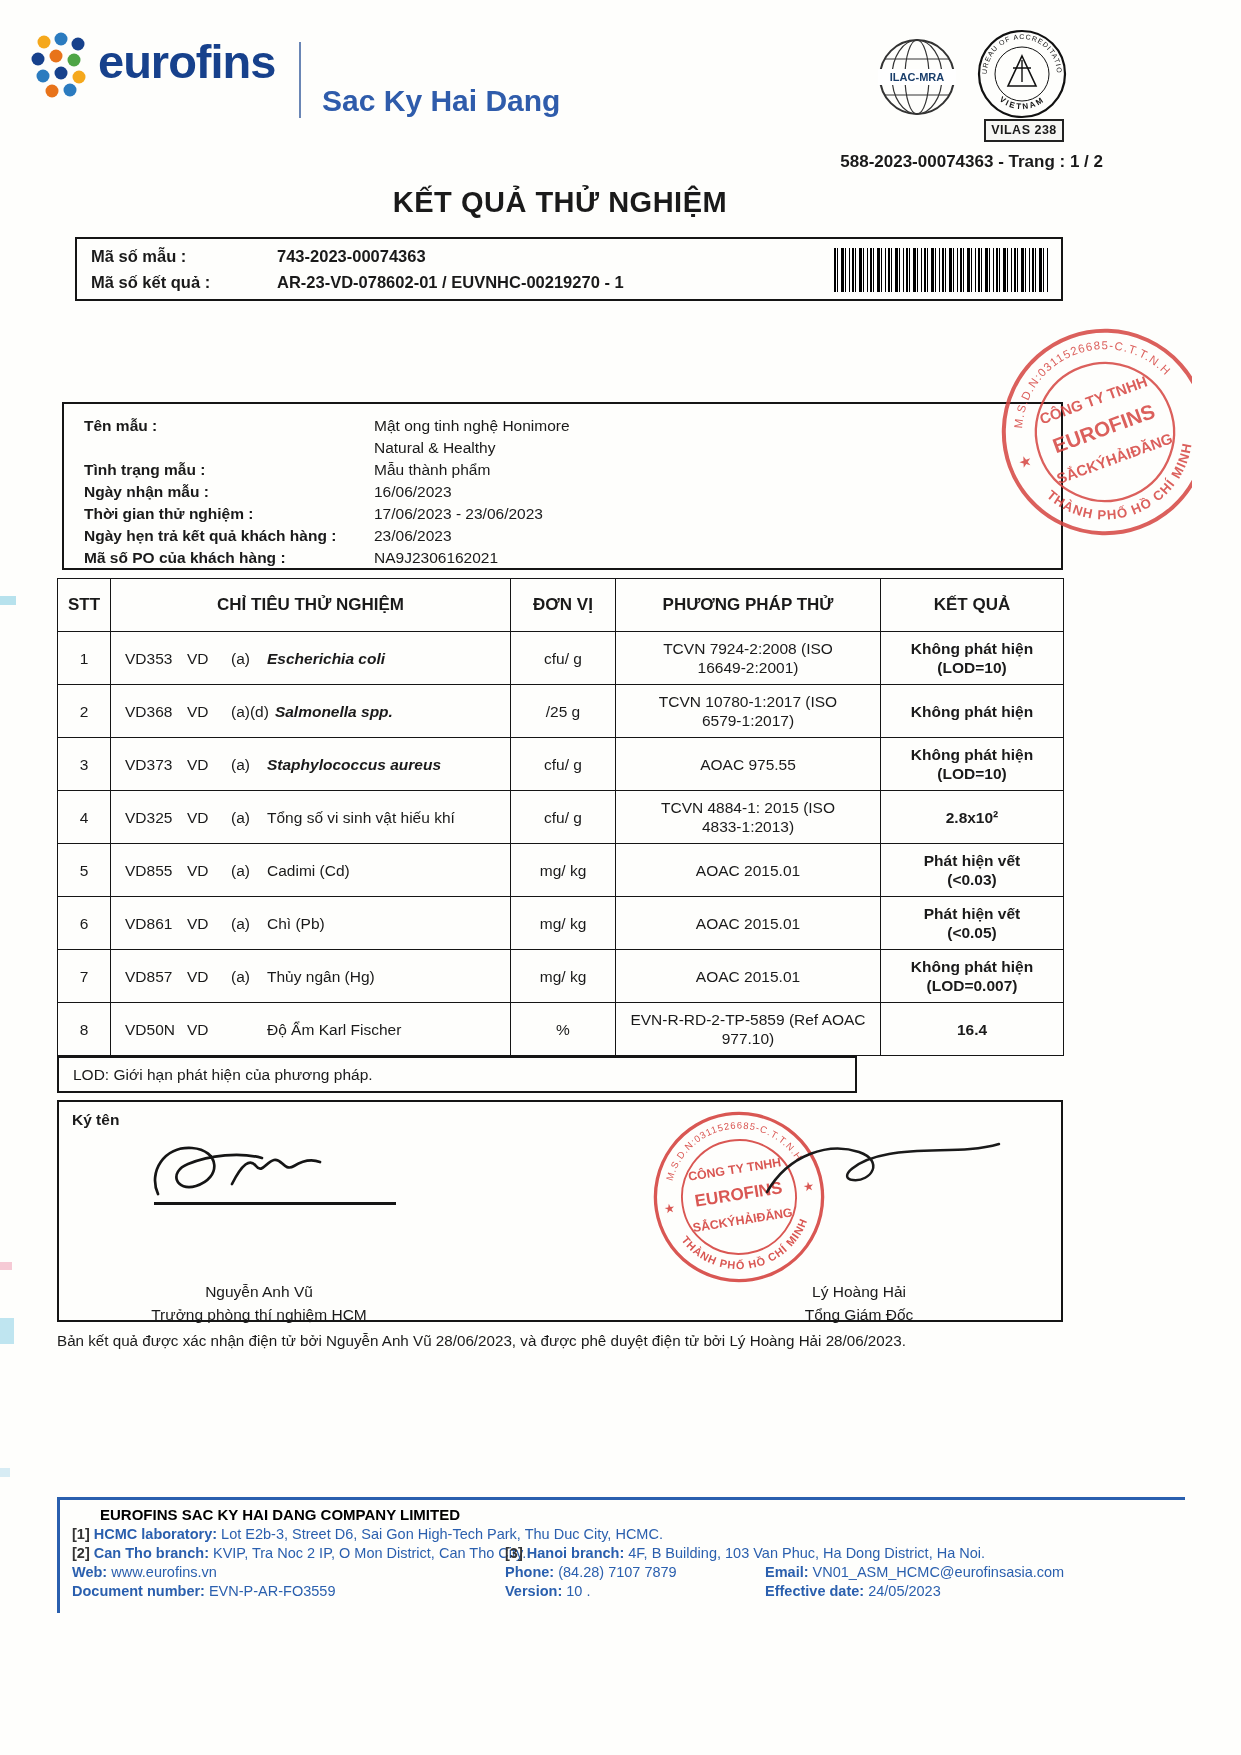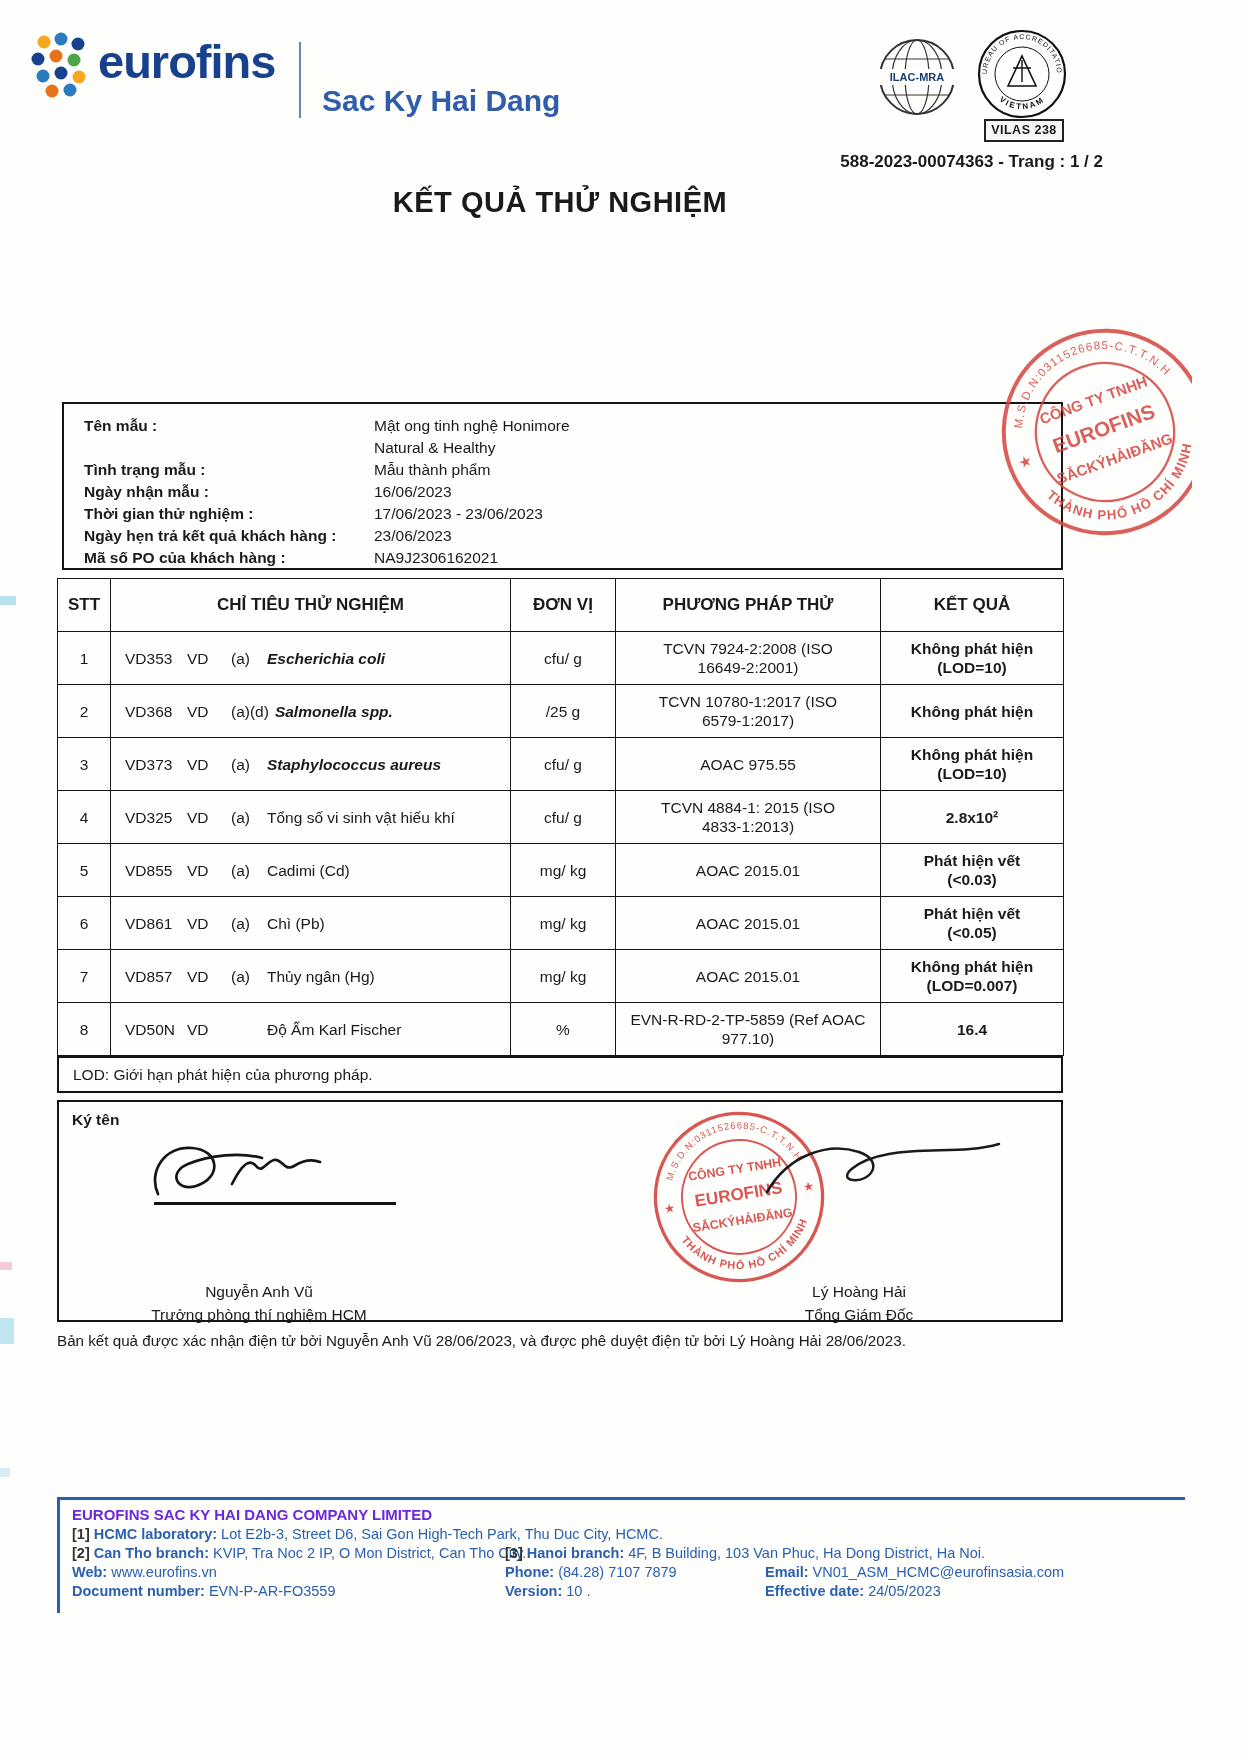--- a/index.html
+++ b/index.html
@@ -46,42 +46,42 @@
   .name-row { display:flex; align-items:baseline; padding-left:8px; }
   .t-code { width:62px; flex:none; }
   .t-sub { width:44px; flex:none; }
   .t-note { min-width:30px; margin-right:6px; flex:none; }
   .t-name { font-weight:normal; }
   .sci { font-style:italic; font-weight:bold; }
   .c-method { white-space:pre-line; }
   .c-result { white-space:pre-line; font-weight:bold; }
 
   
-  .box-lod { left:57px; top:1056px; width:1006px; height:37px; padding:8px 14px; font-size:15.5px; }
+  .box-lod { left:57px; top:1056px; width:800px; height:37px; padding:8px 14px; font-size:15.5px; }
   .box-sign { left:57px; top:1100px; width:1006px; height:222px; }
   .sign-label { position:absolute; left:13px; top:9px; font-size:15.5px; font-weight:bold; }
   .sig-left { position:absolute; left:85px; top:30px; }
   .sig-underline { position:absolute; left:95px; top:100px; width:242px; height:2.5px; background:#151515; }
   .sig-right { position:absolute; left:700px; top:28px; }
   .stamp-main { position:absolute; left:585px; top:0px; transform:rotate(-9deg); opacity:0.9; }
   .name-block { position:absolute; text-align:center; font-size:15.5px; line-height:23px;margin-top:18px; }
   .nb-left { left:60px; top:160px; width:280px; }
   .nb-right { left:700px; top:160px; width:200px; }
 
   .confirmation { position:absolute; left:57px; top:1332px; width:1080px; font-size:15.2px; }
 
   
   .edge-stamp-clip { position:absolute; left:985px; top:315px; width:207px; height:238px; overflow:hidden; }
   .edge-stamp-clip svg { position:absolute; left:5px; top:2px; transform:rotate(-20deg); opacity:0.85; }
 
   
   .f-hline { position:absolute; left:57px; top:1497px; width:1128px; height:3px; background:#2a5fae; }
   .f-vline { position:absolute; left:57px; top:1497px; width:3px; height:116px; background:#2a5fae; }
   .f-line { position:absolute; left:72px; width:1113px; font-size:14.5px; color:#2a5fae; }
-  .f-company { top:1506px; color:#6d28d9; font-weight:bold; font-size:15px; }
+  .f-company { top:1506px; color:#000000; font-weight:bold; font-size:15px;margin-left:28px; }
   .f-l1 { top:1526px; } .f-l2 { top:1545px; } .f-l3 { top:1564px; } .f-l4 { top:1583px; }
   .f-tag { font-weight:bold; color:#333; }
   .f-lbl { font-weight:bold; }
   .f-col2 { position:absolute; left:433px; top:0; }
   .f-col3 { position:absolute; left:693px; top:0; }
 
   
   .artifact { position:absolute; left:0; opacity:0.75; }
   .a1 { top:596px; width:16px; height:9px; background:#9fd8e8; }
   .a2 { top:1262px; width:12px; height:8px; background:#f3b8c8; }
@@ -127,20 +127,27 @@
     <text font-size="7" fill="#111" letter-spacing="1"><textPath href="#boaT" startOffset="50%" text-anchor="middle">BUREAU OF ACCREDITATION</textPath></text>
     <text font-size="8" font-weight="bold" fill="#111" letter-spacing="2"><textPath href="#boaB" startOffset="50%" text-anchor="middle">VIETNAM</textPath></text>
     <path d="M 0 -18 L 14 12 L -14 12 Z" fill="none" stroke="#111" stroke-width="1.6"></path>
     <path d="M 0 -14 V 8 M -9 -6 H 9" stroke="#111" stroke-width="1.4"></path>
   </svg>
   <div class="vilas-box">VILAS 238</div>
 
   <div class="doc-ref">588-2023-00074363 - Trang : 1 / 2</div>
   <div class="title">KẾT QUẢ THỬ NGHIỆM</div>
 
+  <div class="box box-ids">
+    <span class="lbl r1">Mã số mẫu :</span>
+    <span class="val r1">743-2023-00074363</span>
+    <span class="lbl r2">Mã số kết quả :</span>
+    <span class="val r2">AR-23-VD-078602-01 / EUVNHC-00219270 - 1</span>
+    <div class="barcode"></div>
+  </div>
 
 
   <div class="box box-sample">
     <div class="s-row">
       <span class="lbl">Tên mẫu :</span>
       <span class="val">Mật ong tinh nghệ Honimore
 Natural &amp; Healthy</span>
     </div>
     <div class="s-row">
       <span class="lbl">Tình trạng mẫu :</span>

